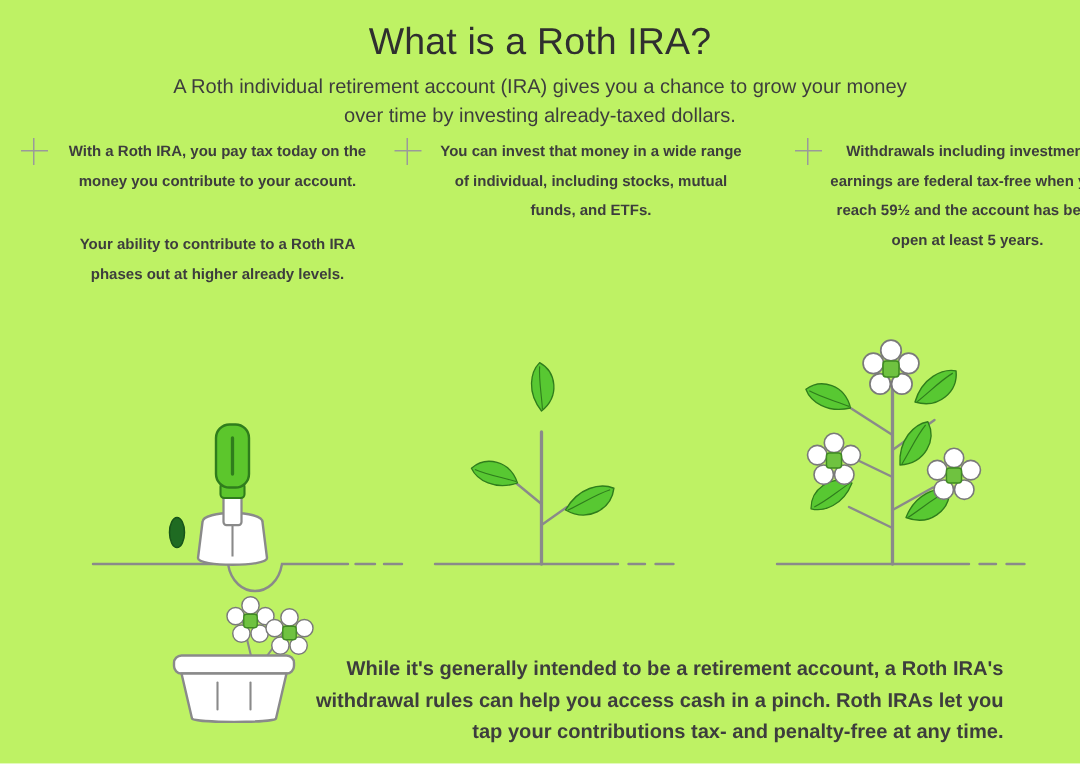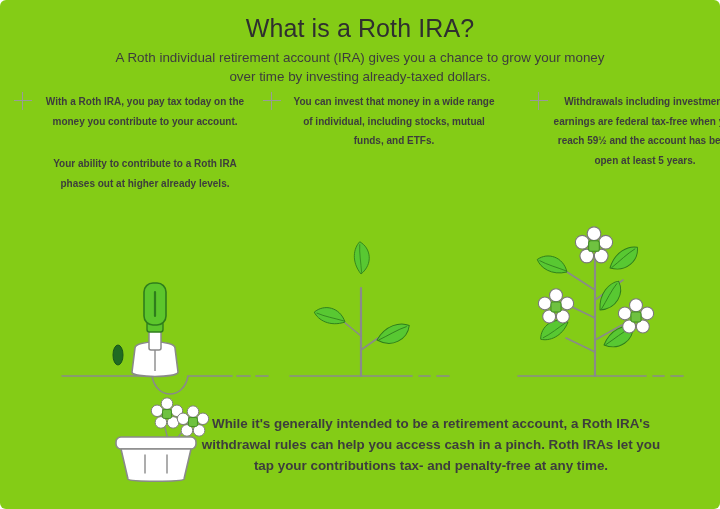--- a/index.html
+++ b/index.html
@@ -4,24 +4,23 @@
 <style>
   * { box-sizing: border-box; margin: 0; padding: 0; }
   html, body {
     width: 720px; height: 509px;
     background: #ffffff;
     font-family: "Liberation Sans", sans-serif;
   }
   #infographic {
     position: relative;
     width: 720px; height: 509px;
-    background: #84cc16;
+    background: #bef264;
     overflow: hidden;
     color: #3b3b3b;
-    border-radius: 6px;
   }
 
   
   #title {
     position: absolute;
     top: 14px; left: 0; width: 720px;
     text-align: center;
     font-size: 25px;
     font-weight: 400;
     letter-spacing: .1px;
@@ -66,22 +65,22 @@
   #col-0 .col-text, #col-1 .col-text { padding-left: 26px; }
   #col-2 .col-text { padding-left: 22px; }
   #col-0 .para-2 { margin-top: 23px; }
 
   
   #stage { position: absolute; inset: 0; pointer-events: none; }
 
   
   #bottom-text {
     position: absolute;
-    top: 413px; left: 193px; width: 476px;
-    text-align: center;
+    top: 435px; left: 193px; width: 476px;
+    text-align: right;
     font-size: 13.4px;
     line-height: 21px;
     font-weight: 600;
     color: #3d3d3d;
   }
 </style>
 </head>
 <body>
 
 <div id="infographic">

